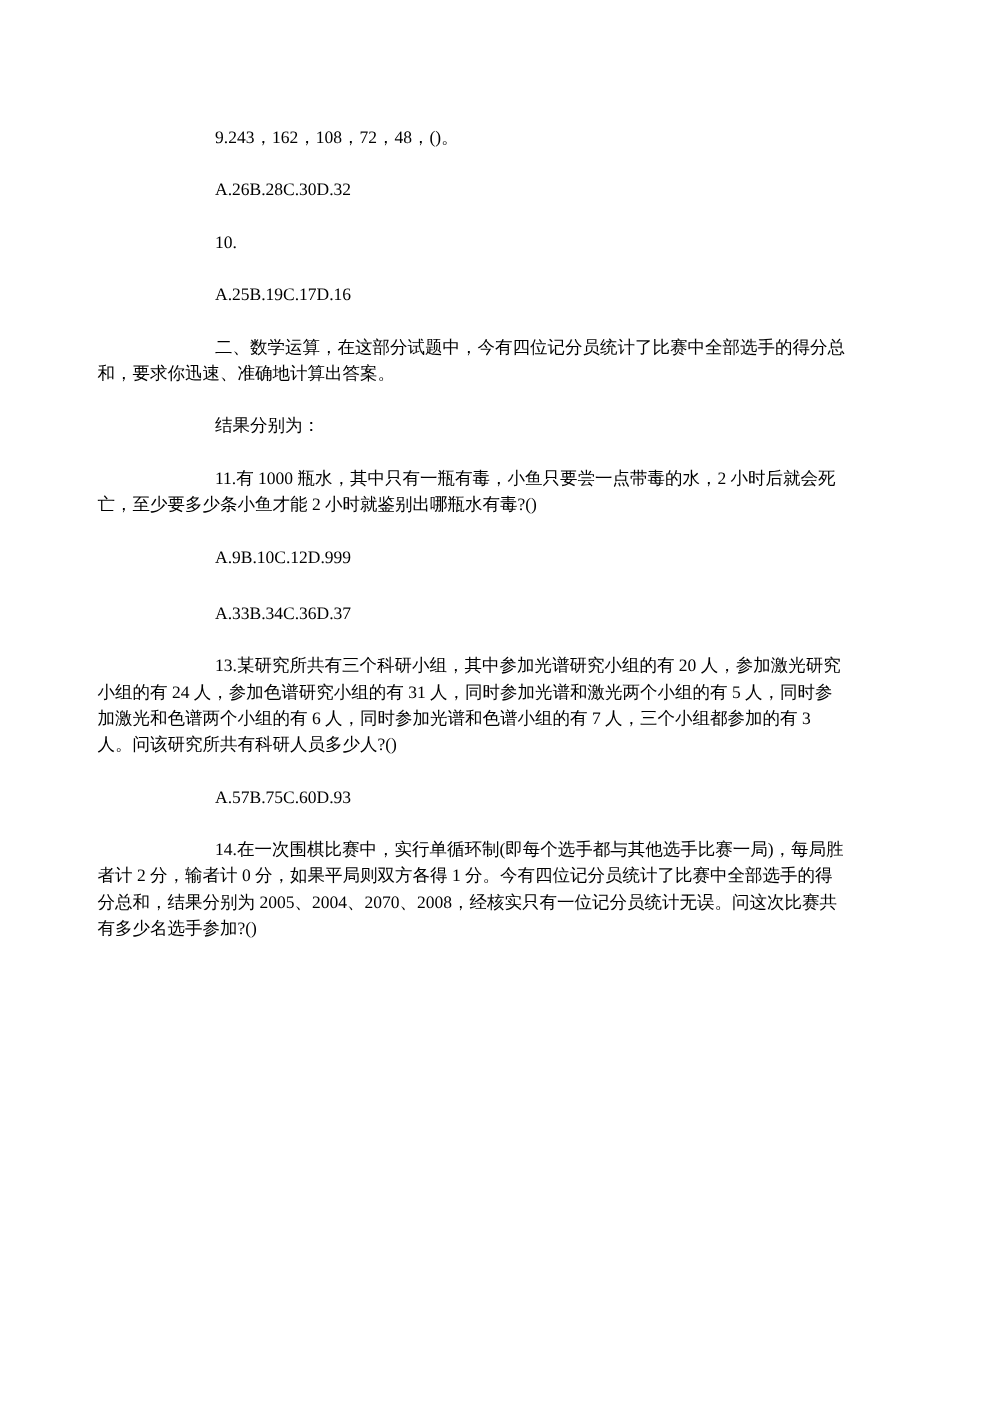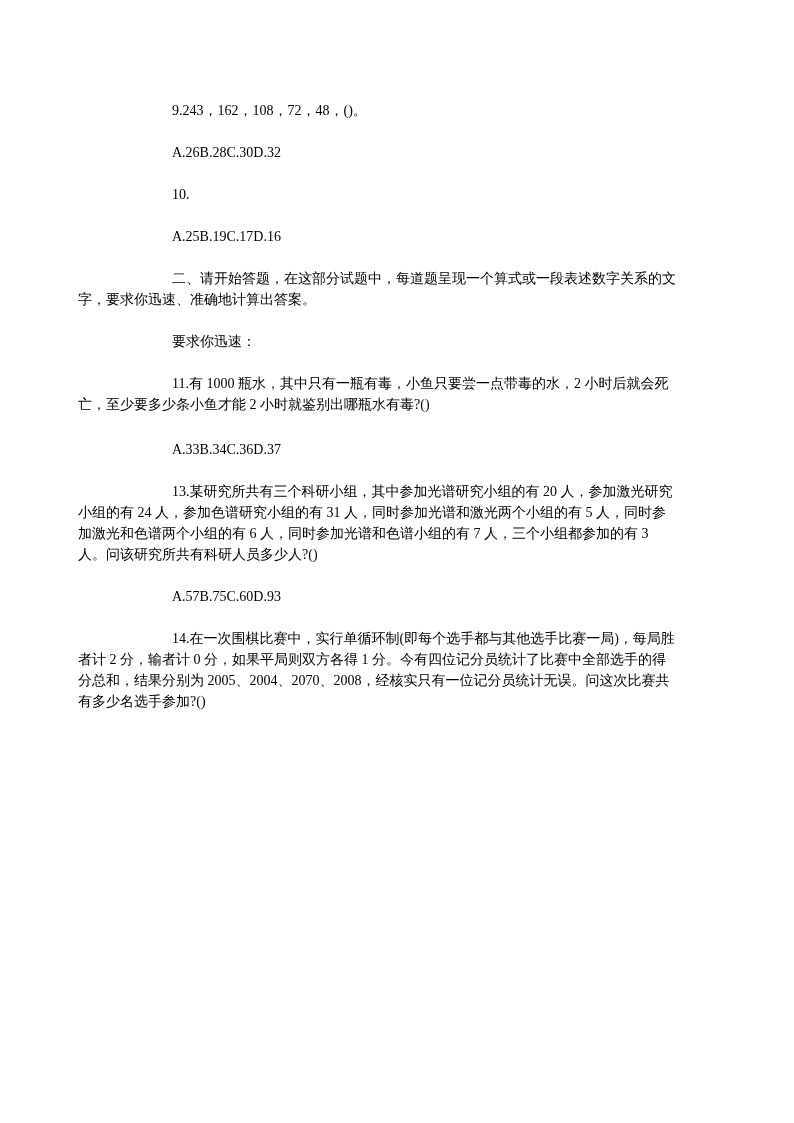--- a/index.html
+++ b/index.html
@@ -39,21 +39,22 @@
 </style>
 </head>
 <body>
 
 <div class="page">
   <div class="doc">
     <p>9.243，162，108，72，48，()。</p>
     <p>A.26B.28C.30D.32</p>
     <p>10.</p>
     <p>A.25B.19C.17D.16</p>
-    <p>二、请开始答题，在这部分试题中，每道题呈现一个算式或一段表述数字关系的文字，要求你迅速、准确地计算出答案。</p>
-    <p>要求你迅速：</p>
+    <p>二、数学运算，在这部分试题中，今有四位记分员统计了比赛中全部选手的得分总和，要求你迅速、准确地计算出答案。</p>
+    <p>结果分别为：</p>
     <p>11.有 1000 瓶水，其中只有一瓶有毒，小鱼只要尝一点带毒的水，2 小时后就会死亡，至少要多少条小鱼才能 2 小时就鉴别出哪瓶水有毒?()</p>
+    <p>A.9B.10C.12D.999</p>
     <p class="extra-space">A.33B.34C.36D.37</p>
     <p>13.某研究所共有三个科研小组，其中参加光谱研究小组的有 20 人，参加激光研究小组的有 24 人，参加色谱研究小组的有 31 人，同时参加光谱和激光两个小组的有 5 人，同时参加激光和色谱两个小组的有 6 人，同时参加光谱和色谱小组的有 7 人，三个小组都参加的有 3 人。问该研究所共有科研人员多少人?()</p>
     <p>A.57B.75C.60D.93</p>
     <p>14.在一次围棋比赛中，实行单循环制(即每个选手都与其他选手比赛一局)，每局胜者计 2 分，输者计 0 分，如果平局则双方各得 1 分。今有四位记分员统计了比赛中全部选手的得分总和，结果分别为 2005、2004、2070、2008，经核实只有一位记分员统计无误。问这次比赛共有多少名选手参加?()</p>
   </div>
 </div>
 
 </body></html>

